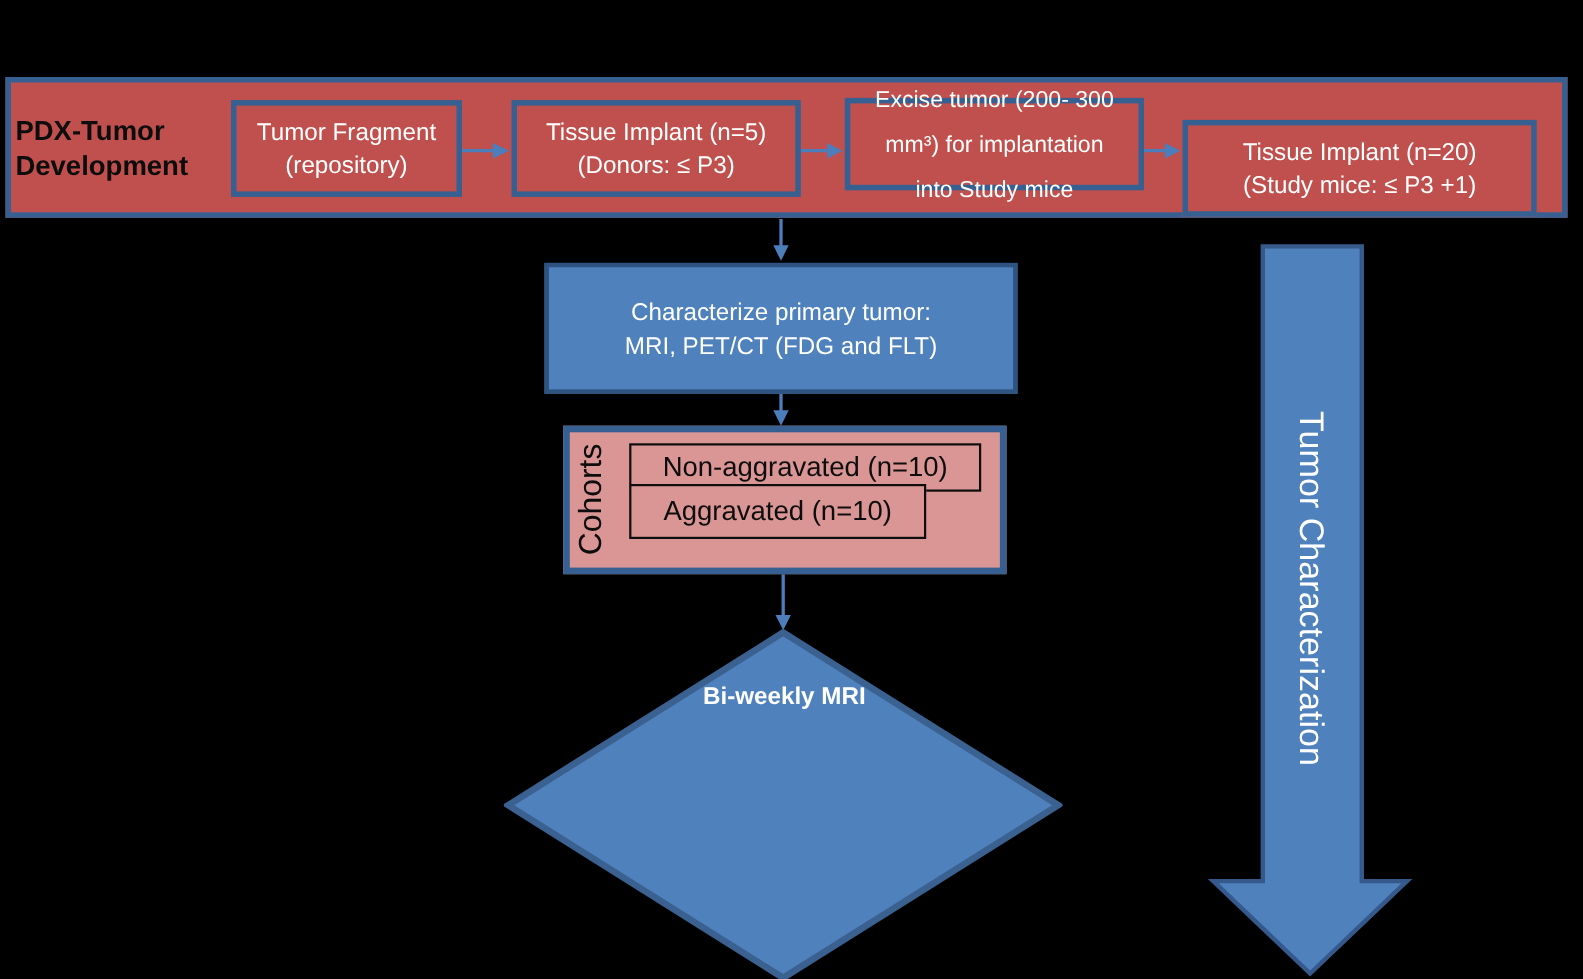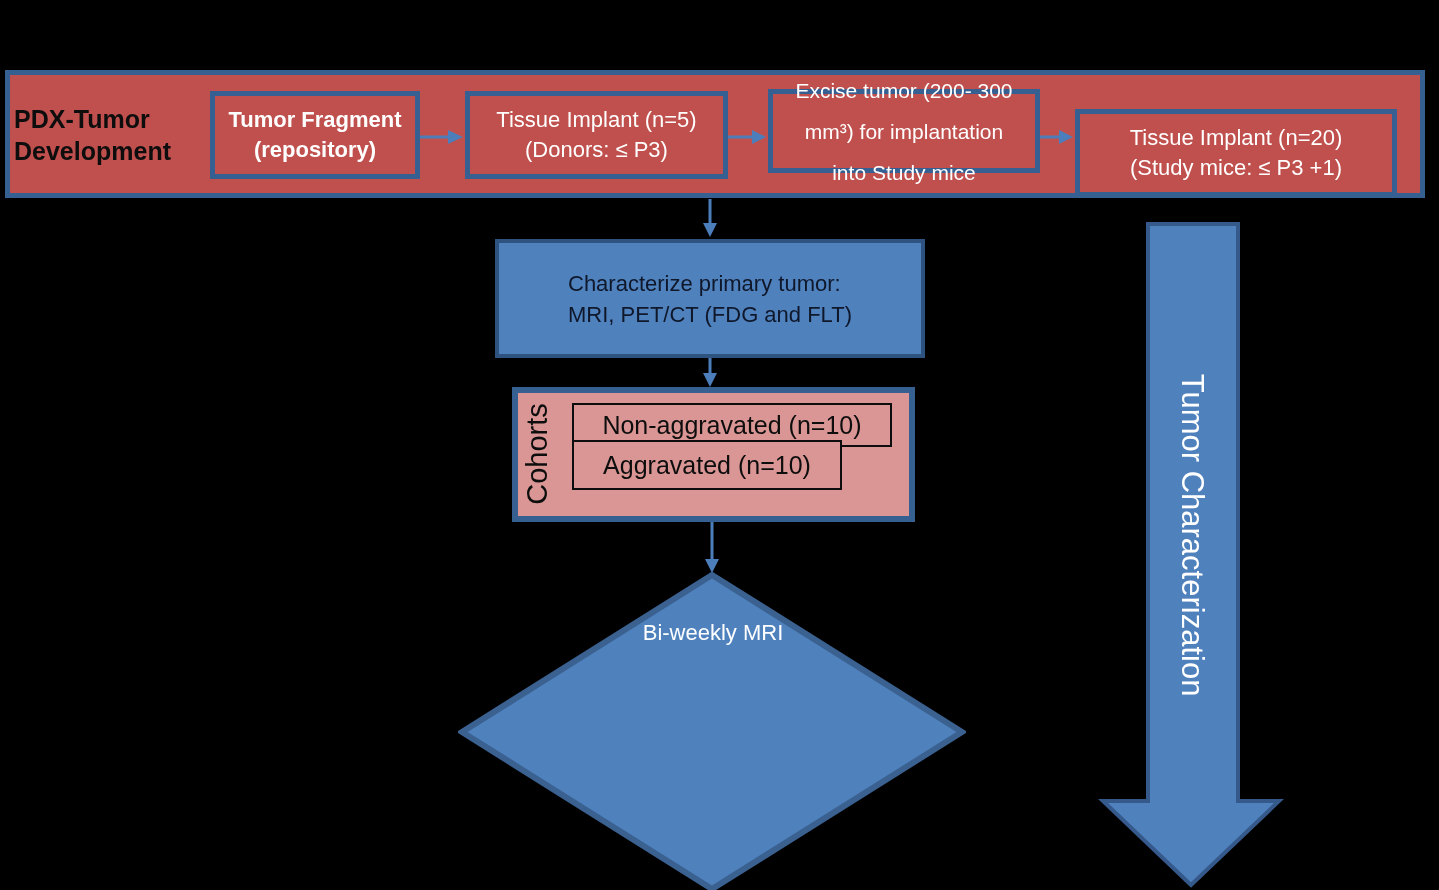--- a/index.html
+++ b/index.html
@@ -35,36 +35,36 @@
     border: 5px solid #376092;
     color: #ffffff;
     display: flex;
     align-items: center;
     justify-content: center;
     text-align: center;
     font-size: 22px;
     line-height: 30px;
     box-sizing: border-box;
   }
-  .box1 { left: 210px; top: 91px; width: 210px; height: 88px; font-weight: bold; }
+  .box1 { left: 210px; top: 91px; width: 210px; height: 88px; }
   .box2 { left: 465px; top: 91px; width: 263px; height: 88px; }
   .box3 { left: 768px; top: 89px;  width: 272px; height: 84px; font-size: 21px; line-height: 41px; }
   .box4 { left: 1075px; top: 91px; width: 322px; height: 88px; margin-top: 18px; }
 
   
   .blue-box {
     left: 495px; top: 239px;
     width: 430px; height: 119px;
     background: #4F81BD;
     border: 4px solid #2F5380;
-    color: #0f172a;
+    color: #ffffff;
     display: flex;
     align-items: center;
     justify-content: center;
-    text-align: left;
+    text-align: center;
     font-size: 22px;
     line-height: 31px;
     box-sizing: border-box;
   }
 
   
   .cohorts-box {
     left: 512px; top: 387px;
     width: 403px; height: 135px;
     background: #D99694;
@@ -96,21 +96,21 @@
   
   .diamond-svg { left: 458px; top: 571px; }
   .diamond-text {
     left: 498px; top: 618px;
     width: 430px;
     color: #ffffff;
     text-align: center;
     font-size: 22px;
     line-height: 29px;
   }
-  .diamond-title { font-weight: normal; }
+  .diamond-title { font-weight: bold; }
 
   
   .side-arrow-svg { left: 1098px; top: 221px; }
   .side-arrow-label {
     left: 982px; top: 515px;
     width: 420px; height: 40px;
     transform: rotate(90deg);
     color: #ffffff;
     font-size: 31px;
     text-align: center;

